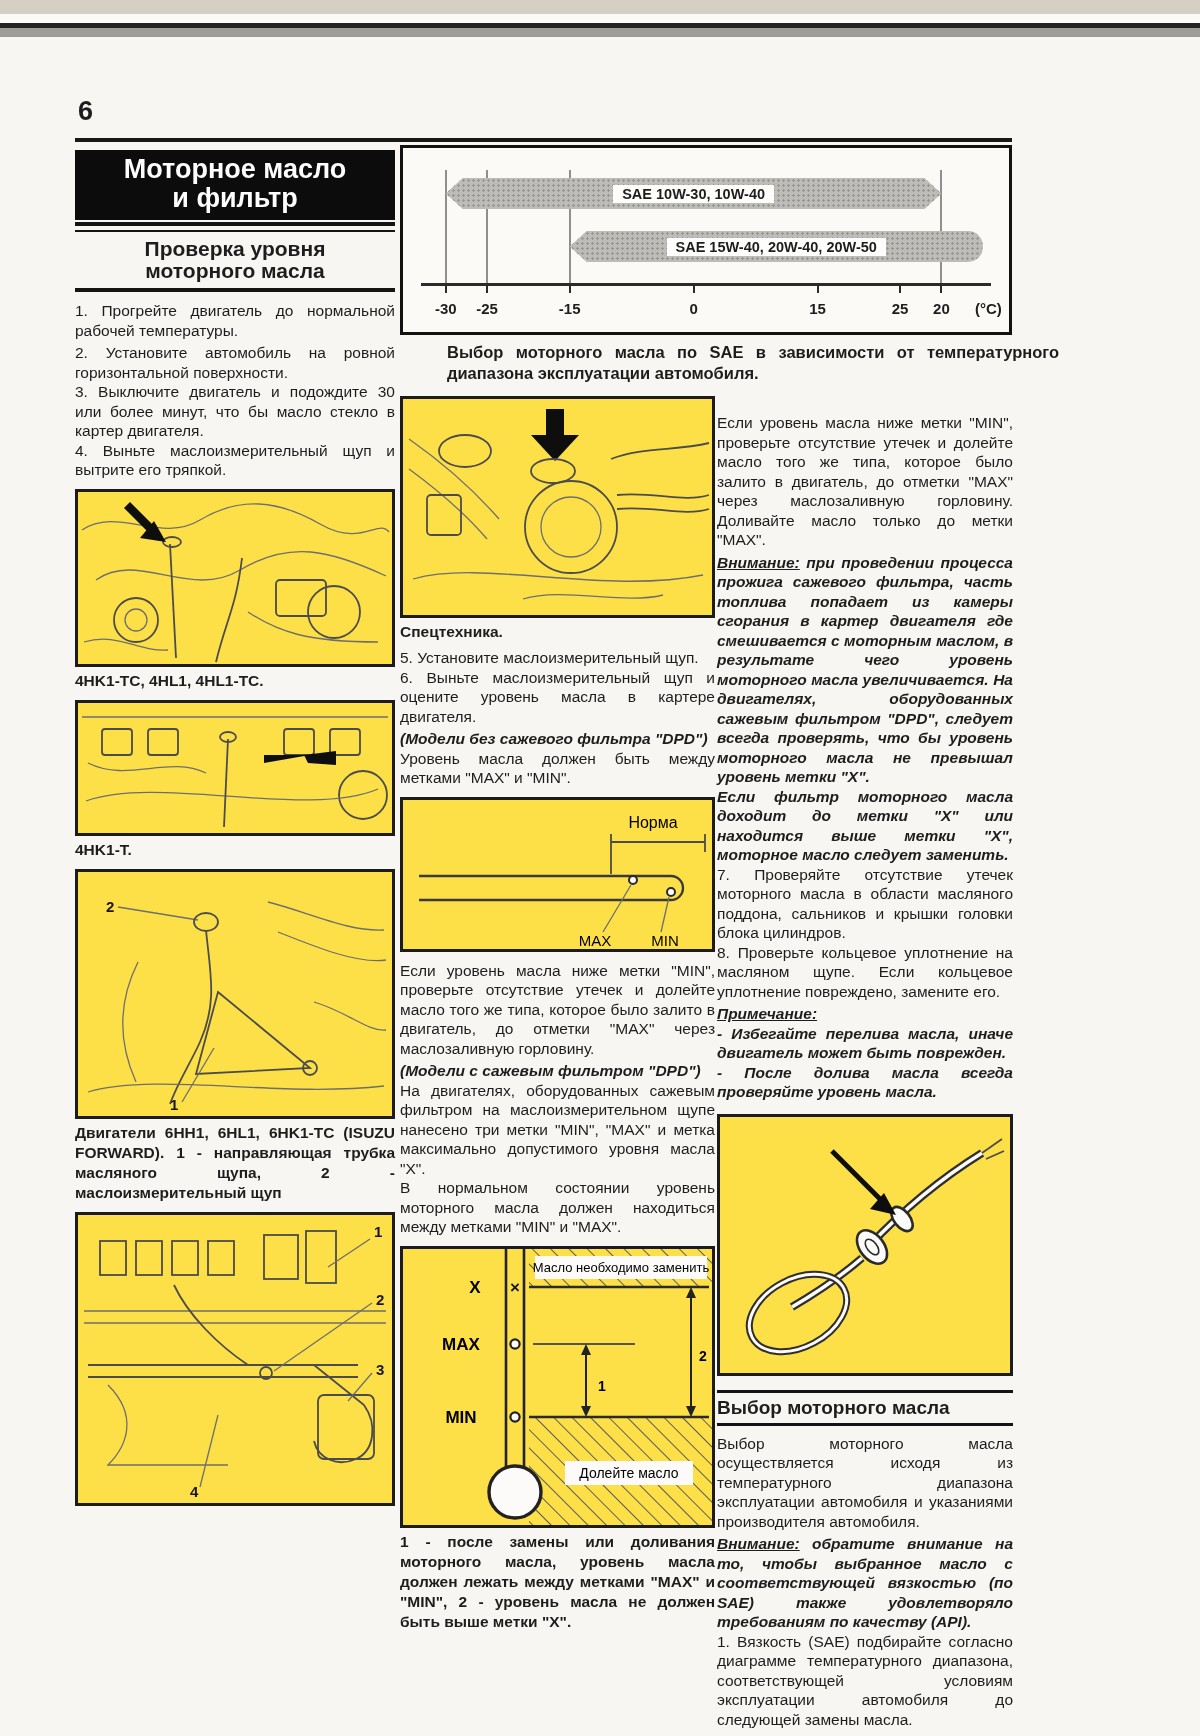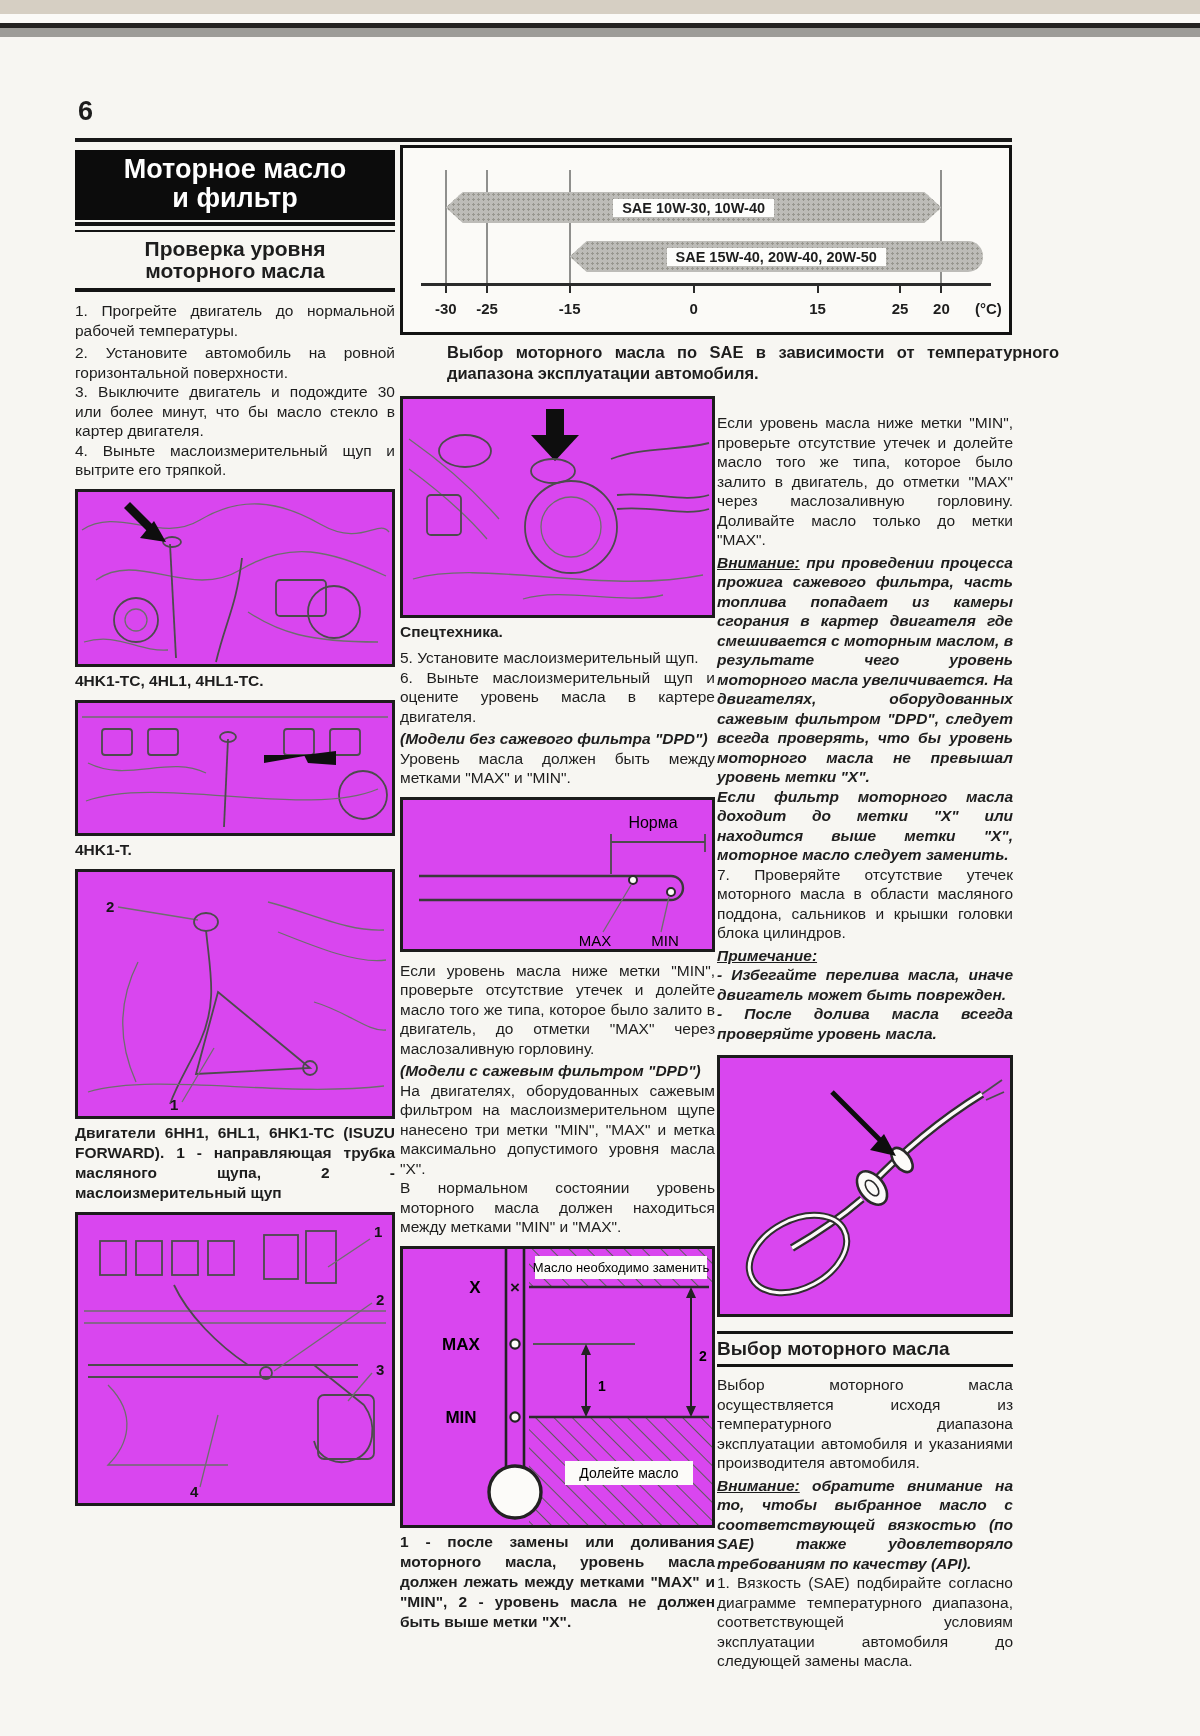--- a/index.html
+++ b/index.html
@@ -31,21 +31,21 @@
   .double-rule{border-top:4px solid #141414;border-bottom:2px solid #141414;height:4px;margin:2px 0 4px;}
   .subtitle{text-align:center;font-weight:bold;font-size:21px;line-height:22px;padding:2px 0 6px;}
   .thick-rule{height:4px;background:#141414;margin-bottom:9px;}
 
   p{margin:0;text-align:justify;font-size:15.5px;line-height:19.5px;}
   .note{font-style:italic;font-weight:bold;}
   .u{text-decoration:underline;}
   .bi{font-weight:bold;font-style:italic;}
   .sp{margin-top:3px;}
 
-  .fig{border:3px solid #1c1c1c;background:#d946ef;margin-top:9px;position:relative;overflow:hidden;}
+  .fig{border:3px solid #1c1c1c;background:#fde047;margin-top:9px;position:relative;overflow:hidden;}
   .fig svg{display:block;}
   .fig-caption{font-weight:bold;font-size:15.5px;line-height:20px;text-align:justify;margin:4px 0 6px;}
   .sketch{stroke:#4c4c4c;stroke-width:1.8;fill:none;}
   .sketch-light{stroke:#6e6e6e;stroke-width:1.3;fill:none;}
   .ink{fill:#0e0e0e;stroke:none;}
   .numlbl{font-weight:bold;font-size:15px;fill:#161616;}
 
   
   .chart-box{position:absolute;left:400px;top:145px;width:612px;height:190px;
     border:3px solid #121212;background:#fbfaf7;box-sizing:border-box;}
@@ -95,24 +95,24 @@
         <div class="tick-label" style="left: 26.087%;">-15</div>
         <div class="tick-mark" style="left: 47.8261%;"></div>
         <div class="tick-label" style="left: 47.8261%;">0</div>
         <div class="tick-mark" style="left: 69.5652%;"></div>
         <div class="tick-label" style="left: 69.5652%;">15</div>
         <div class="tick-mark" style="left: 84.058%;"></div>
         <div class="tick-label" style="left: 84.058%;">25</div>
         <div class="tick-mark" style="left: 91.3043%;"></div>
         <div class="tick-label" style="left: 91.3043%;">20</div>
         <div class="tick-label tick-unit" style="left: 100%;">(°C)</div>
-        <div class="sae-bar arrow-both" style="left: 4.34783%; width: 86.9565%; top: 34px;">
+        <div class="sae-bar arrow-both" style="left: 4.34783%; width: 86.9565%; top: 20px;">
           <span class="bar-label">SAE 10W-30, 10W-40</span>
         </div>
-        <div class="sae-bar arrow-left" style="left: 26.087%; width: 72.4638%; top: 83px; border-radius: 15px;">
+        <div class="sae-bar arrow-left" style="left: 26.087%; width: 72.4638%; top: 73px; border-radius: 15px;">
           <span class="bar-label">SAE 15W-40, 20W-40, 20W-50</span>
         </div>
       </div>
   </div>
   <div class="chart-caption">Выбор моторного масла по SAE в зависимости от температурного диапазона эксплуатации автомобиля.</div>
 
   <div class="col" id="col-left">
     <div class="title-box">
       <div>Моторное масло</div>
       <div>и фильтр</div>
@@ -295,20 +295,21 @@
       </svg>
     </div>
     <div class="fig-caption">1 - после замены или доливания моторного масла, уровень масла должен лежать между метками "MAX" и "MIN", 2 - уровень масла не должен быть выше метки "X".</div>
   </div>
 
   <div class="col" id="col-right">
     <p>Если уровень масла ниже метки "MIN", проверьте отсутствие утечек и долейте масло того же типа, которое было залито в двигатель, до отметки "MAX" через маслозаливную горловину. Доливайте масло только до метки "MAX".</p>
     <p class="note sp"><span class="u">Внимание:</span><span> при проведении процесса прожига сажевого фильтра, часть топлива попадает из камеры сгорания в картер двигателя где смешивается с моторным маслом, в результате чего уровень моторного масла увеличивается. На двигателях, оборудованных сажевым фильтром "DPD", следует всегда проверять, что бы уровень моторного масла не превышал уровень метки "X".</span></p>
     <p class="note">Если фильтр моторного масла доходит до метки "X" или находится выше метки "X", моторное масло следует заменить.</p>
     <p>7. Проверяйте отсутствие утечек моторного масла в области масляного поддона, сальников и крышки головки блока цилиндров.</p>
+    <p>8. Проверьте кольцевое уплотнение на масляном щупе. Если кольцевое уплотнение повреждено, замените его.</p>
     <p class="note sp"><span class="u">Примечание:</span></p>
     <p class="note">- Избегайте перелива масла, иначе двигатель может быть поврежден.</p>
     <p class="note">- После долива масла всегда проверяйте уровень масла.</p>
 
     <div class="fig" style="margin-top:12px;">
       <svg width="100%" height="256" viewBox="0 0 290 256">
         <path d="M262,36 C220,62 180,96 148,130" fill="none" stroke="#2e2e2e" stroke-width="8"></path>
         <path d="M262,36 C220,62 180,96 148,130" fill="none" stroke="#fcfbf9" stroke-width="3.5"></path>
         <line class="sketch" x1="262" y1="36" x2="282" y2="22"></line>
         <line class="sketch" x1="266" y1="42" x2="284" y2="34"></line>

